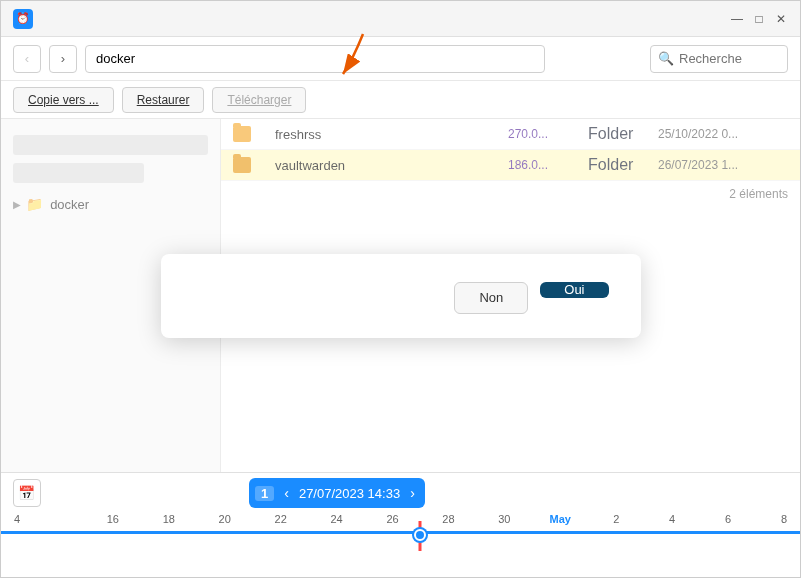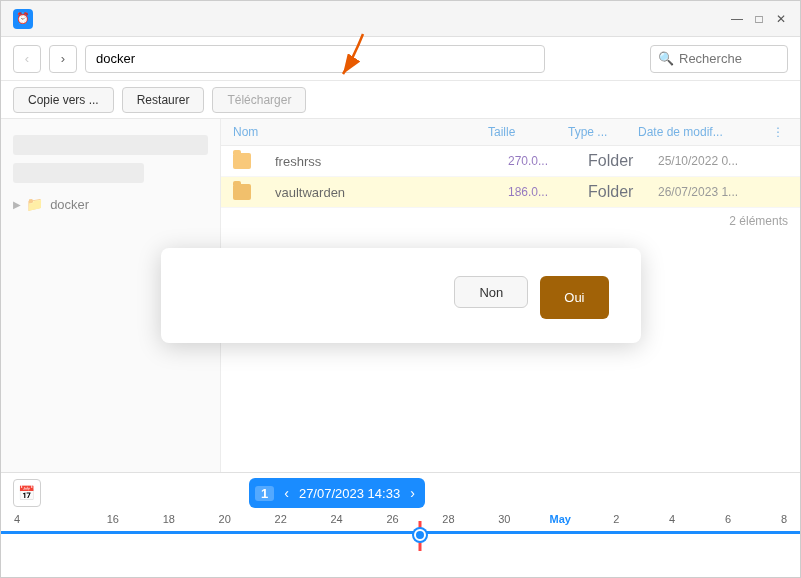--- a/index.html
+++ b/index.html
@@ -132,20 +132,21 @@
     }
     .action-btn {
       height: 26px;
       padding: 0 14px;
       border: 1px solid #d0d0d0;
       border-radius: 4px;
       background: #f7f7f7;
       font-size: 12px;
       cursor: pointer;
       color: #333;
+      text-decoration: underline;
     }
     .action-btn.disabled {
       color: #aaa;
       cursor: default;
     }
 
     
     .content-area {
       flex: 1;
       display: flex;
@@ -286,25 +287,25 @@
       height: 32px;
       padding: 0 24px;
       border: 1px solid #d0d0d0;
       border-radius: 6px;
       background: #f7f7f7;
       font-size: 13px;
       cursor: pointer;
       color: #333;
     }
     .btn-oui {
-      height: 43px;
+      height: 16px;
       padding: 0 24px;
       border: none;
       border-radius: 6px;
-      background: #a16207;
+      background: #0c4a6e;
       font-size: 13px;
       cursor: pointer;
       color: #fff;
       font-weight: 500;
     }
 
     
     .timeline-area {
       height: 105px;
       background: #fff;
@@ -460,27 +461,20 @@
       <div class="sidebar-placeholder"></div>
       <div class="sidebar-placeholder" style="width:60%; margin-top:4px;"></div>
       <div class="sidebar-item">
         <span class="folder-arrow">▶</span>
         <span class="folder-icon">📁</span>
         <span>docker</span>
       </div>
     </div>
 
     <div class="file-list">
-      <div class="file-list-header">
-        <span class="col-name">Nom</span>
-        <span class="col-size">Taille</span>
-        <span class="col-type">Type ...</span>
-        <span class="col-date">Date de modif...</span>
-        <span class="col-more">⋮</span>
-      </div>
 
       <div class="file-row">
         <div class="file-name-cell col-name">
           <div class="folder-icon-sm"></div>
           <span>freshrss</span>
         </div>
         <span class="col-size-val">270.0...</span>
         <span class="col-type-val">Folder</span>
         <span class="col-date-val">25/10/2022 0...</span>
       </div>

